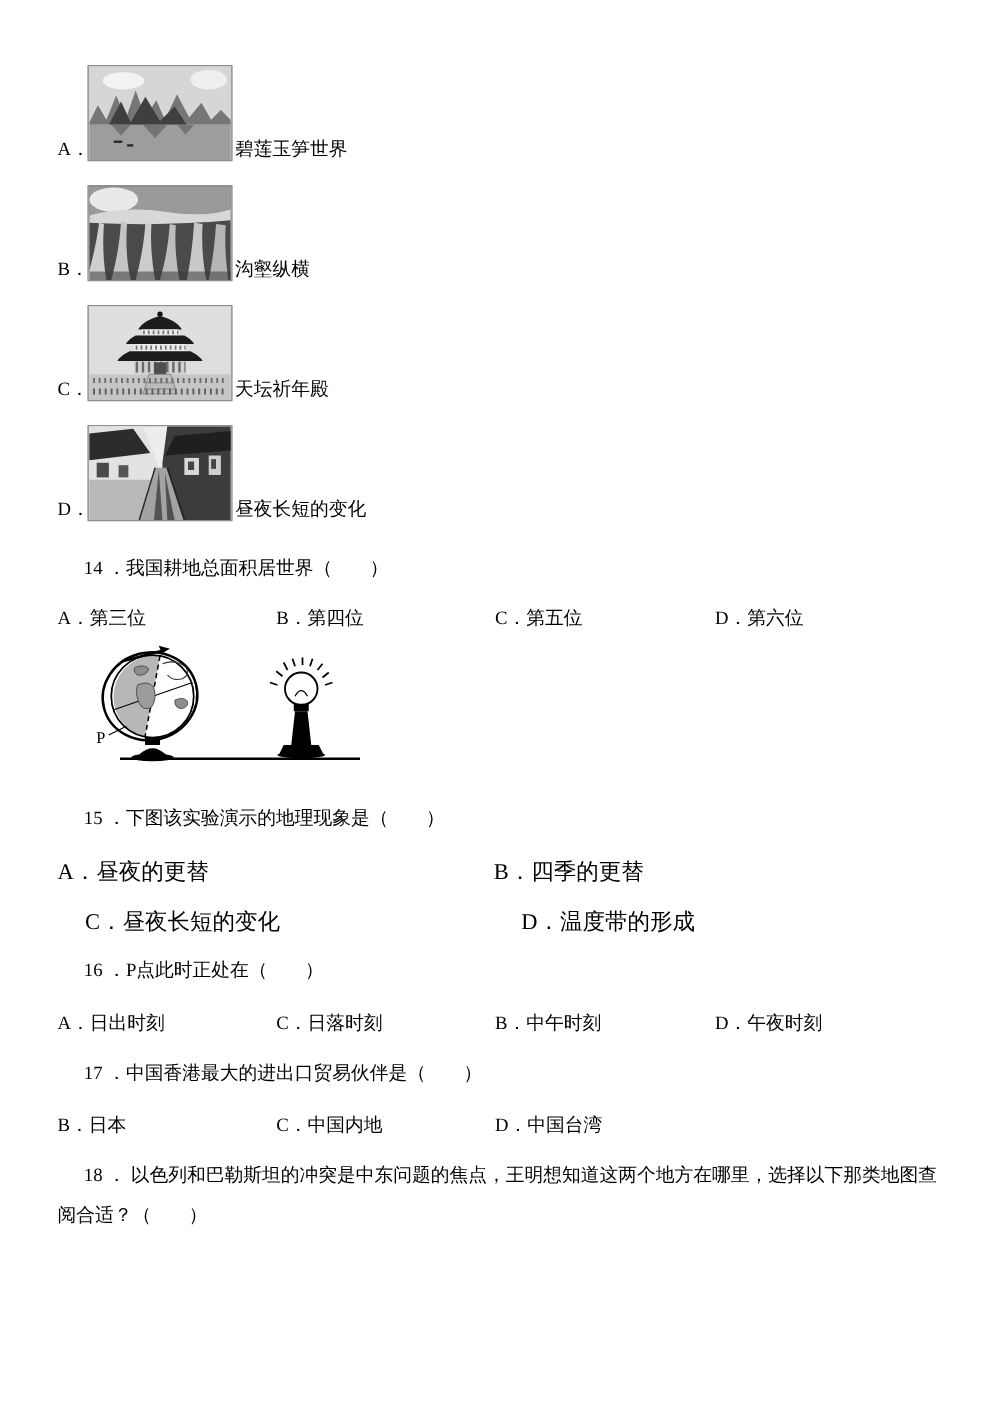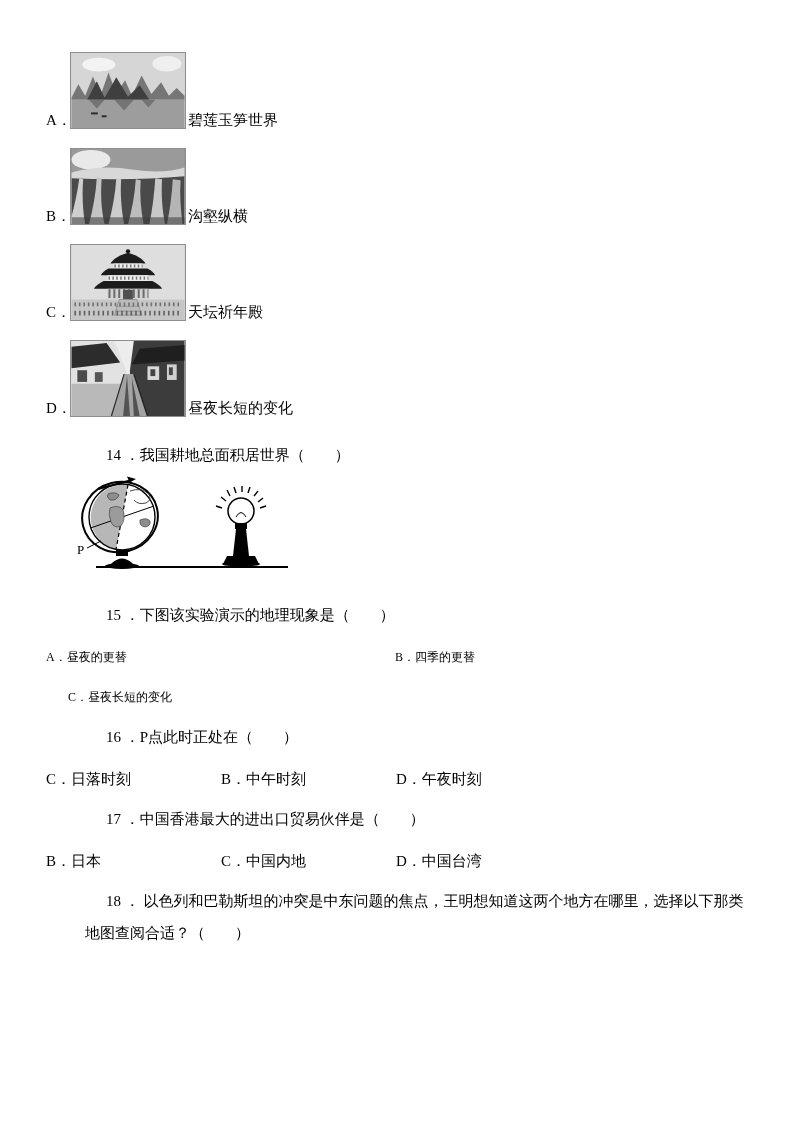--- a/index.html
+++ b/index.html
@@ -12,27 +12,27 @@
     padding:52px 40px 0 46px;
     overflow:hidden;
   }
   
   .img-row { display:flex; align-items:flex-end; margin-bottom:19px; }
   .img-label { width:24px; font-size:15px; line-height:17px; flex:0 0 24px; }
   .photo { width:116px; height:77px; border:1px solid #8f8f8f; flex:0 0 116px; background:#cfcfcf; }
   .photo svg { display:block; width:100%; height:100%; }
   .caption { font-size:15px; line-height:17px; margin-left:2px; white-space:nowrap; }
   
-  .line { font-size:15px; line-height:32px;margin-left:39px; }
+  .line { font-size:15px; line-height:32px; }
   .stem { text-indent:21px; margin-top:8px; white-space:pre-wrap; }
   .gap-lg { margin-top:22px; }
   .gap-fig { margin-top:24px; }
   .opts4 { display:grid; grid-template-columns:175px 175px 176px auto; font-size:15px; line-height:32px; margin-top:8px; }
   .opts4.gap-10 { margin-top:10px; }
-  .opts2 { display:grid; grid-template-columns:349px auto; font-size:12px; line-height:32px; }
+  .opts2 { display:grid; grid-template-columns:349px auto; font-size:18px; line-height:32px; }
   .opts2.row1 { margin-top:10px; }
   .opts2.row2 { margin-top:8px;margin-left:22px; }
   
   .figure { width:220px; height:100px; margin:4px 0 0 24px; }
   .figure svg { display:block; width:100%; height:100%; }
   .fig-p-label { font-family:"Liberation Serif","DejaVu Serif",serif; font-size:13px; }
 </style>
 </head>
 <body>
 
@@ -124,20 +124,26 @@
         <path d="M57,36 L53,77 L60,77 Z" fill="#383838" opacity="0.75"></path>
         <path d="M62,38 L64,77 L70,77 Z" fill="#2d2d2d" opacity="0.7"></path>
         <line x1="54" y1="34" x2="41" y2="77" stroke="#2a2a2a" stroke-width="1.2"></line>
         <line x1="64" y1="34" x2="78" y2="77" stroke="#222" stroke-width="1.4"></line>
       </svg>
     </div>
     <span class="caption">昼夜长短的变化</span>
   </div>
 
   <p class="line stem gap-lg">14 ．我国耕地总面积居世界（　　）</p>
+  <div class="opts4">
+    <span>A．第三位</span>
+    <span>B．第四位</span>
+    <span>C．第五位</span>
+    <span>D．第六位</span>
+  </div>
 
 
   <div class="figure">
     <svg viewBox="0 0 220 100">
       <line x1="26" y1="92" x2="218" y2="92" stroke="#000" stroke-width="2"></line>
 
       <path d="M58,9.8 A33,33 0 0 0 46,74.6 L58,9.8 Z" fill="#b7b7b7"></path>
       <ellipse cx="50" cy="42" rx="38" ry="35" fill="none" stroke="#000" stroke-width="2" transform="rotate(-14 50 42)"></ellipse>
       <circle cx="52" cy="42" r="33" fill="none" stroke="#000" stroke-width="1.4"></circle>
       <line x1="58" y1="9.8" x2="46" y2="74.6" stroke="#000" stroke-width="1.2" stroke-dasharray="4,3"></line>
@@ -178,24 +184,26 @@
     </svg>
   </div>
 
   <p class="line stem gap-fig">15 ．下图该实验演示的地理现象是（　　）</p>
   <div class="opts2 row1">
     <span>A．昼夜的更替</span>
     <span>B．四季的更替</span>
   </div>
   <div class="opts2 row2">
     <span>C．昼夜长短的变化</span>
+    <span>D．温度带的形成</span>
   </div>
 
   <p class="line stem">16 ．P点此时正处在（　　）</p>
   <div class="opts4 gap-10">
+    <span>A．日出时刻</span>
     <span>C．日落时刻</span>
     <span>B．中午时刻</span>
     <span>D．午夜时刻</span>
   </div>
 
   <p class="line stem">17 ．中国香港最大的进出口贸易伙伴是（　　）</p>
   <div class="opts4 gap-10">
     <span>B．日本</span>
     <span>C．中国内地</span>
     <span>D．中国台湾</span>

